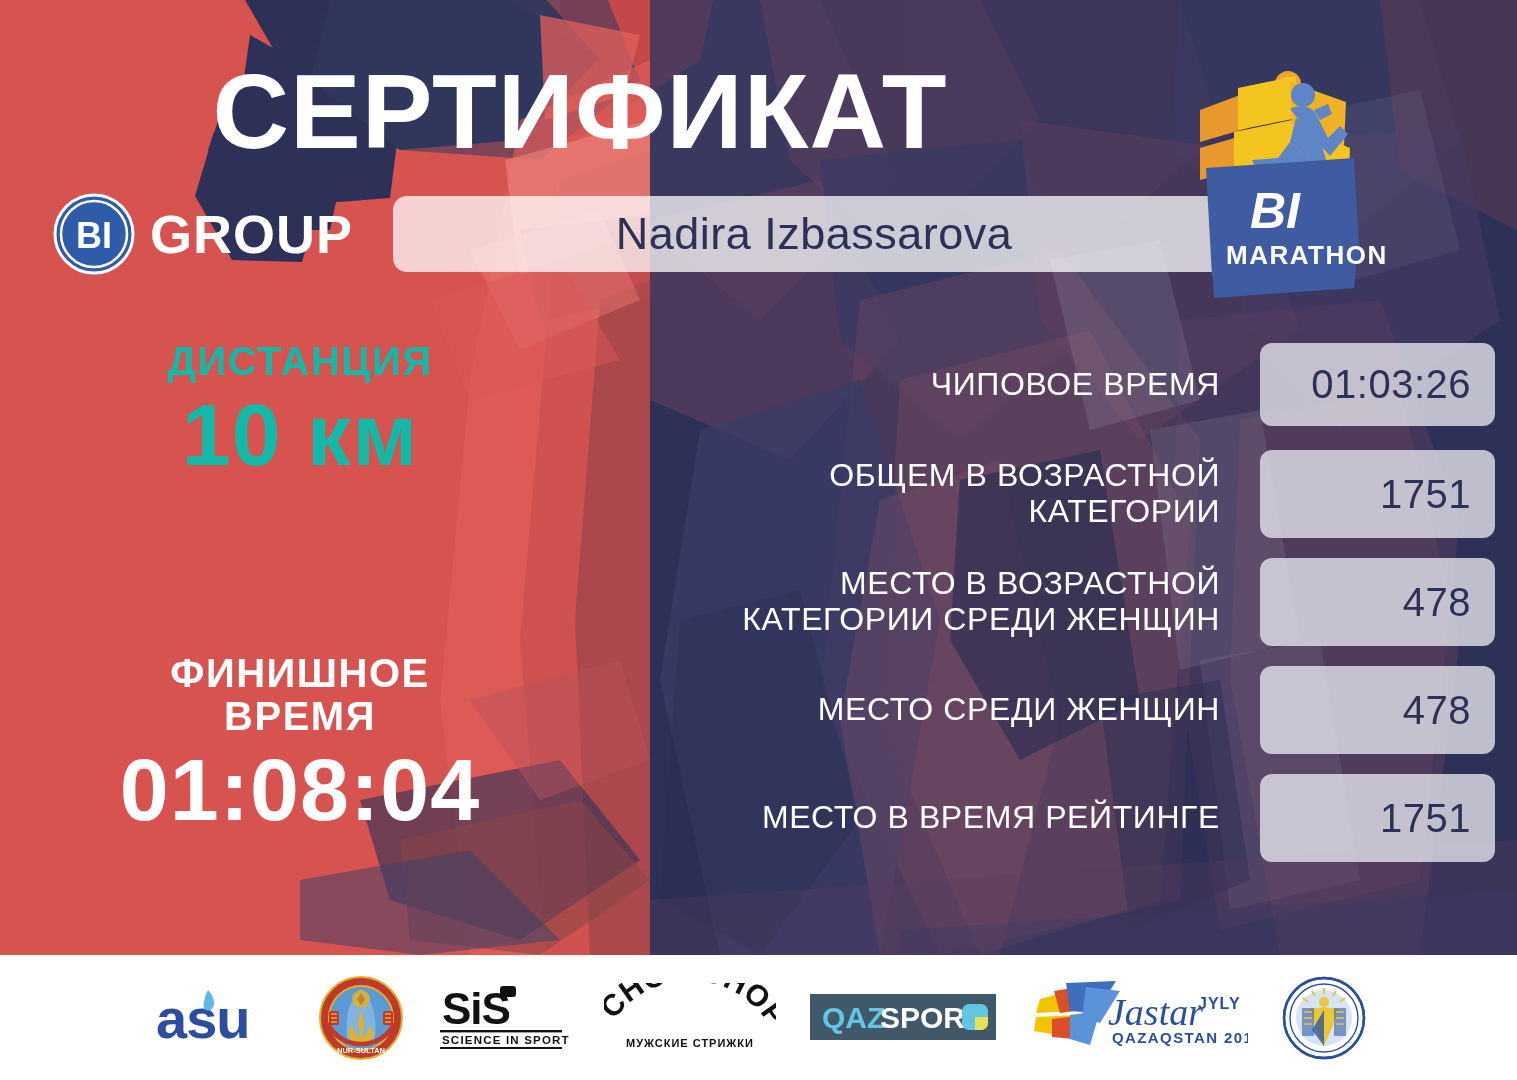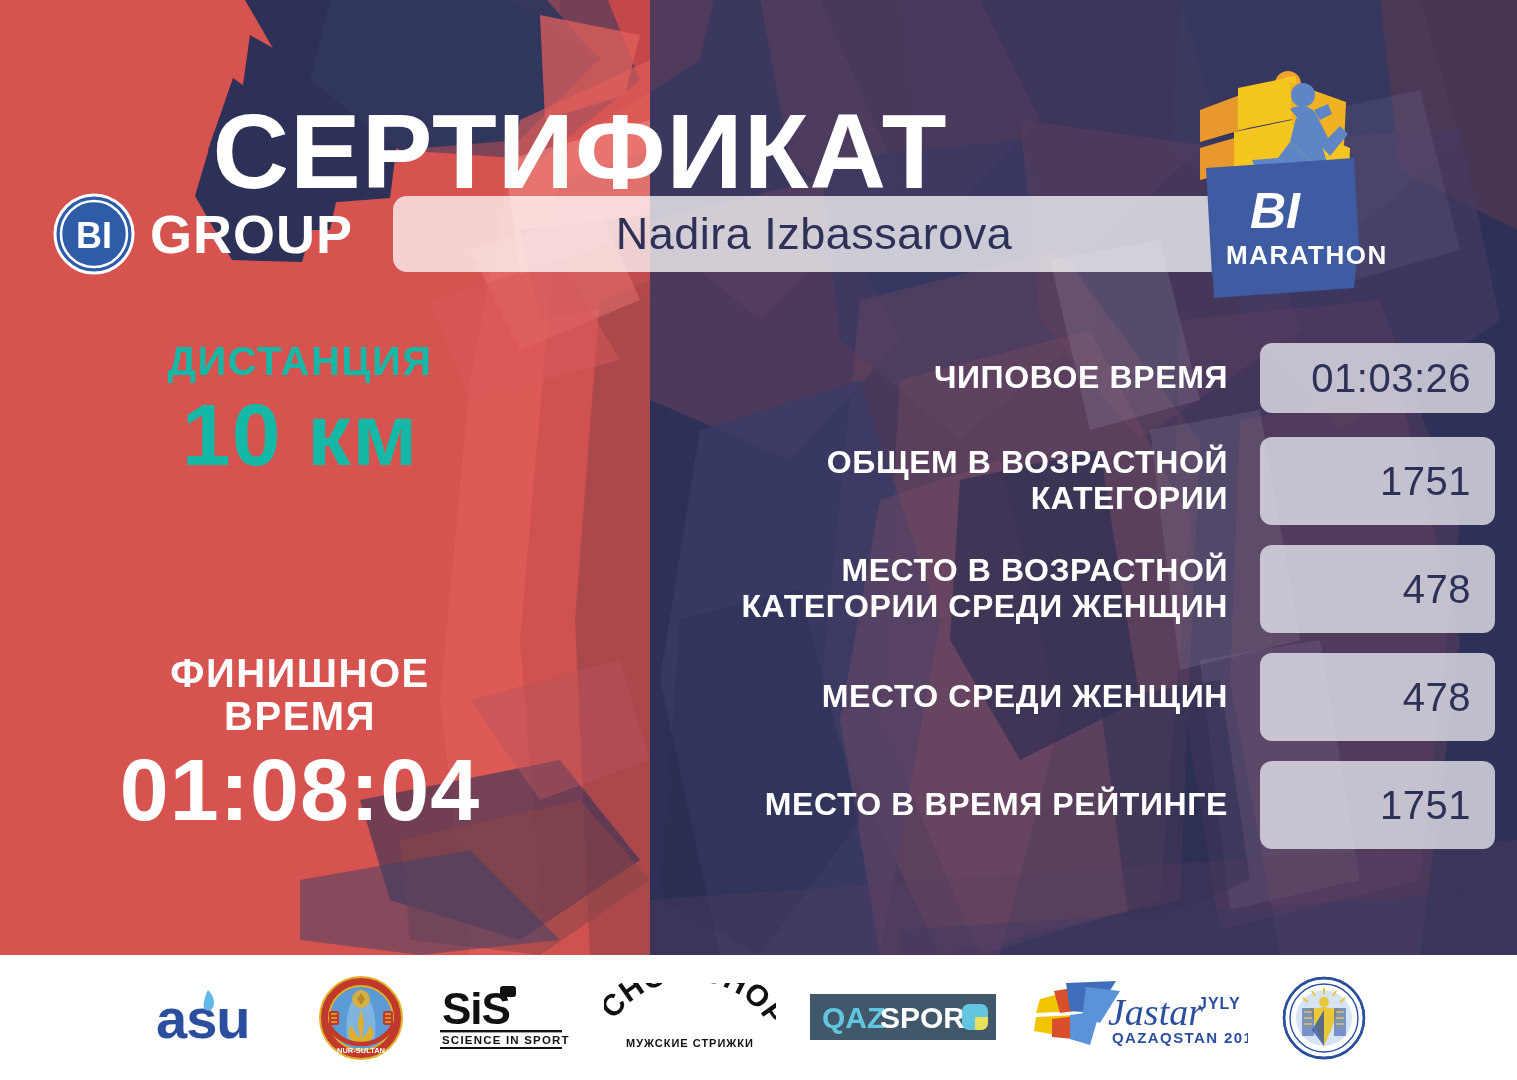--- a/index.html
+++ b/index.html
@@ -27,21 +27,20 @@
   }
   .logo{display:flex;align-items:center;justify-content:center;flex:0 0 auto;}
 
   
   .title{
     position:absolute;left:0;top:58px;width:1160px;
     text-align:center;
     color:#ffffff;
     font-size:106px;font-weight:bold;letter-spacing:1px;line-height:1;
     white-space:nowrap;
-    margin-top:40px;
   }
   .bigroup{
     position:absolute;left:52px;top:192px;
     display:flex;align-items:center;gap:14px;
   }
   .bigroup .word{color:#fff;font-size:54px;font-weight:bold;letter-spacing:1px;}
 
   .namebar{
     position:absolute;left:393px;top:196px;width:842px;height:76px;
     background:rgba(255,255,255,0.74);
@@ -64,26 +63,26 @@
   }
   .left-block-2{position:absolute;left:0px;top:652px;width:600px;color:#fff;text-align:center;}
 
   
   .rows{position:absolute;left:640px;top:343px;width:855px;}
   .row{
     display:flex;align-items:center;justify-content:flex-end;
     margin-bottom:20px;
   }
   .row-label{
-    color:#ffffff;font-size:32px;font-weight:bold;letter-spacing:0.6px;
+    color:#ffffff;font-size:32px;font-weight:normal;letter-spacing:0.6px;
     text-align:right;line-height:1.12;
-    flex:1 1 auto;padding-right:32px;
+    flex:1 1 auto;padding-right:40px;
   }
   .row-value{
-    flex:0 0 235px;height:70px;
+    flex:0 0 235px;height:83px;
     background:rgba(231,231,238,0.78);
     border-radius:12px;
     display:flex;align-items:center;justify-content:flex-end;
     padding-right:24px;box-sizing:border-box;
     color:#2e3157;font-size:40px;letter-spacing:0.5px;
   }
   .row.tall .row-value{height:88px;}
 
   
   .row.r0{margin-bottom:24px;}

